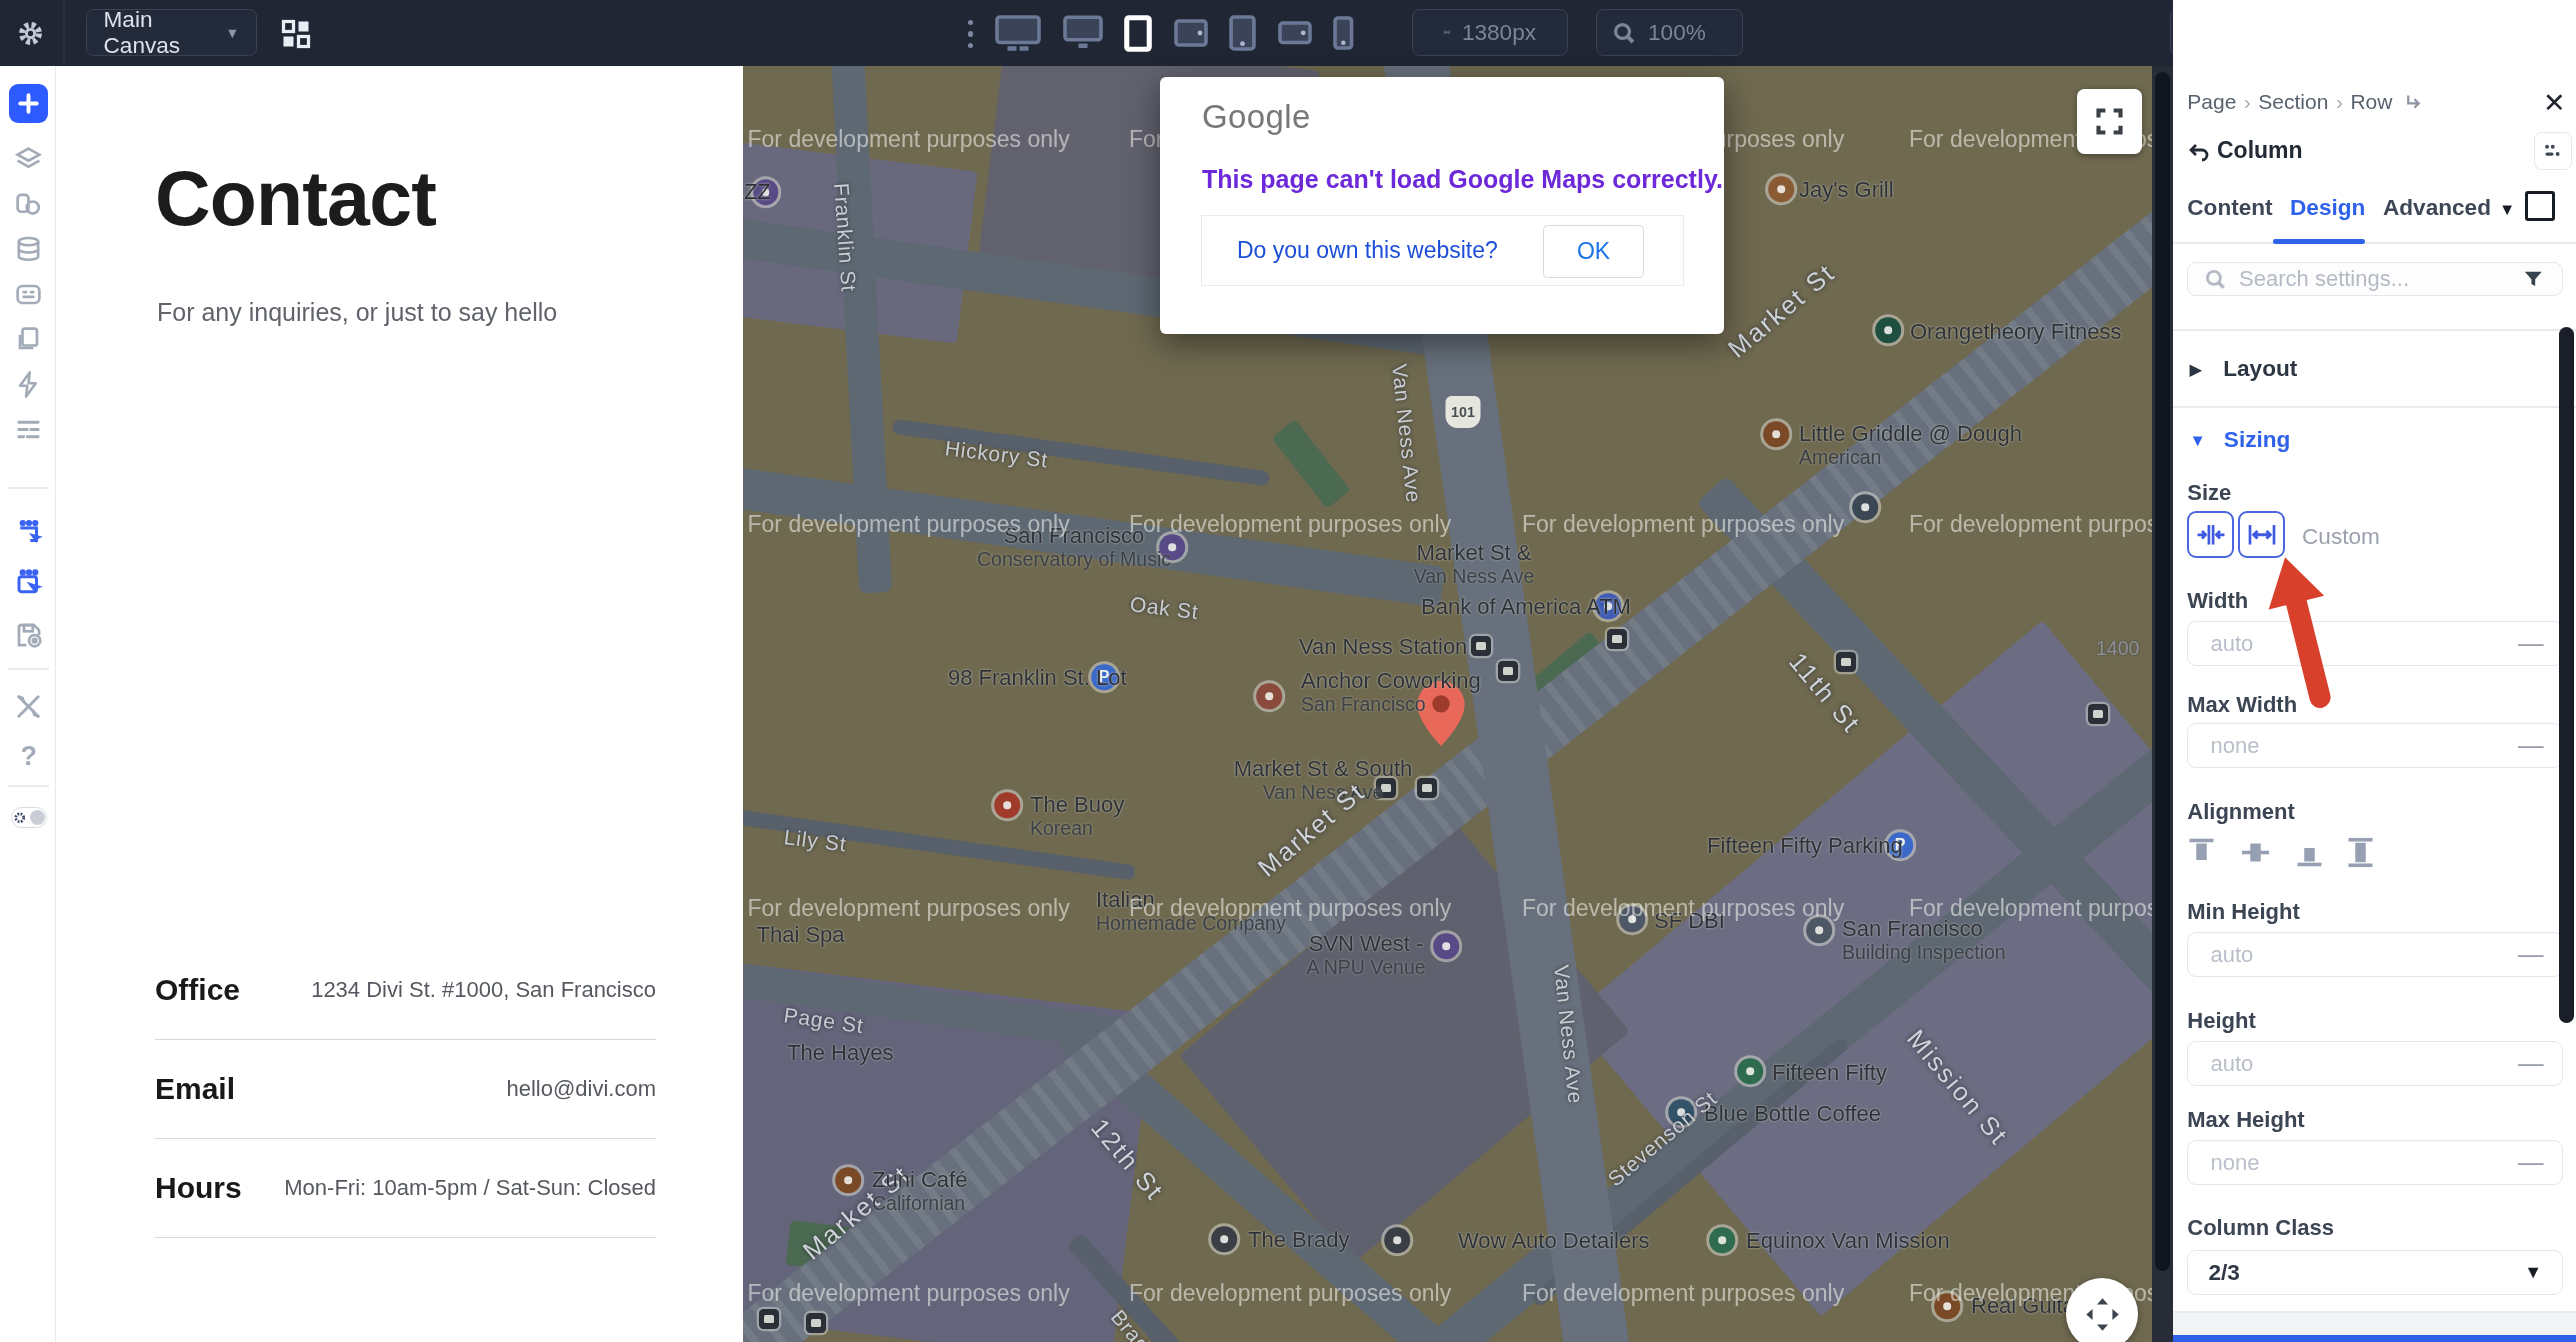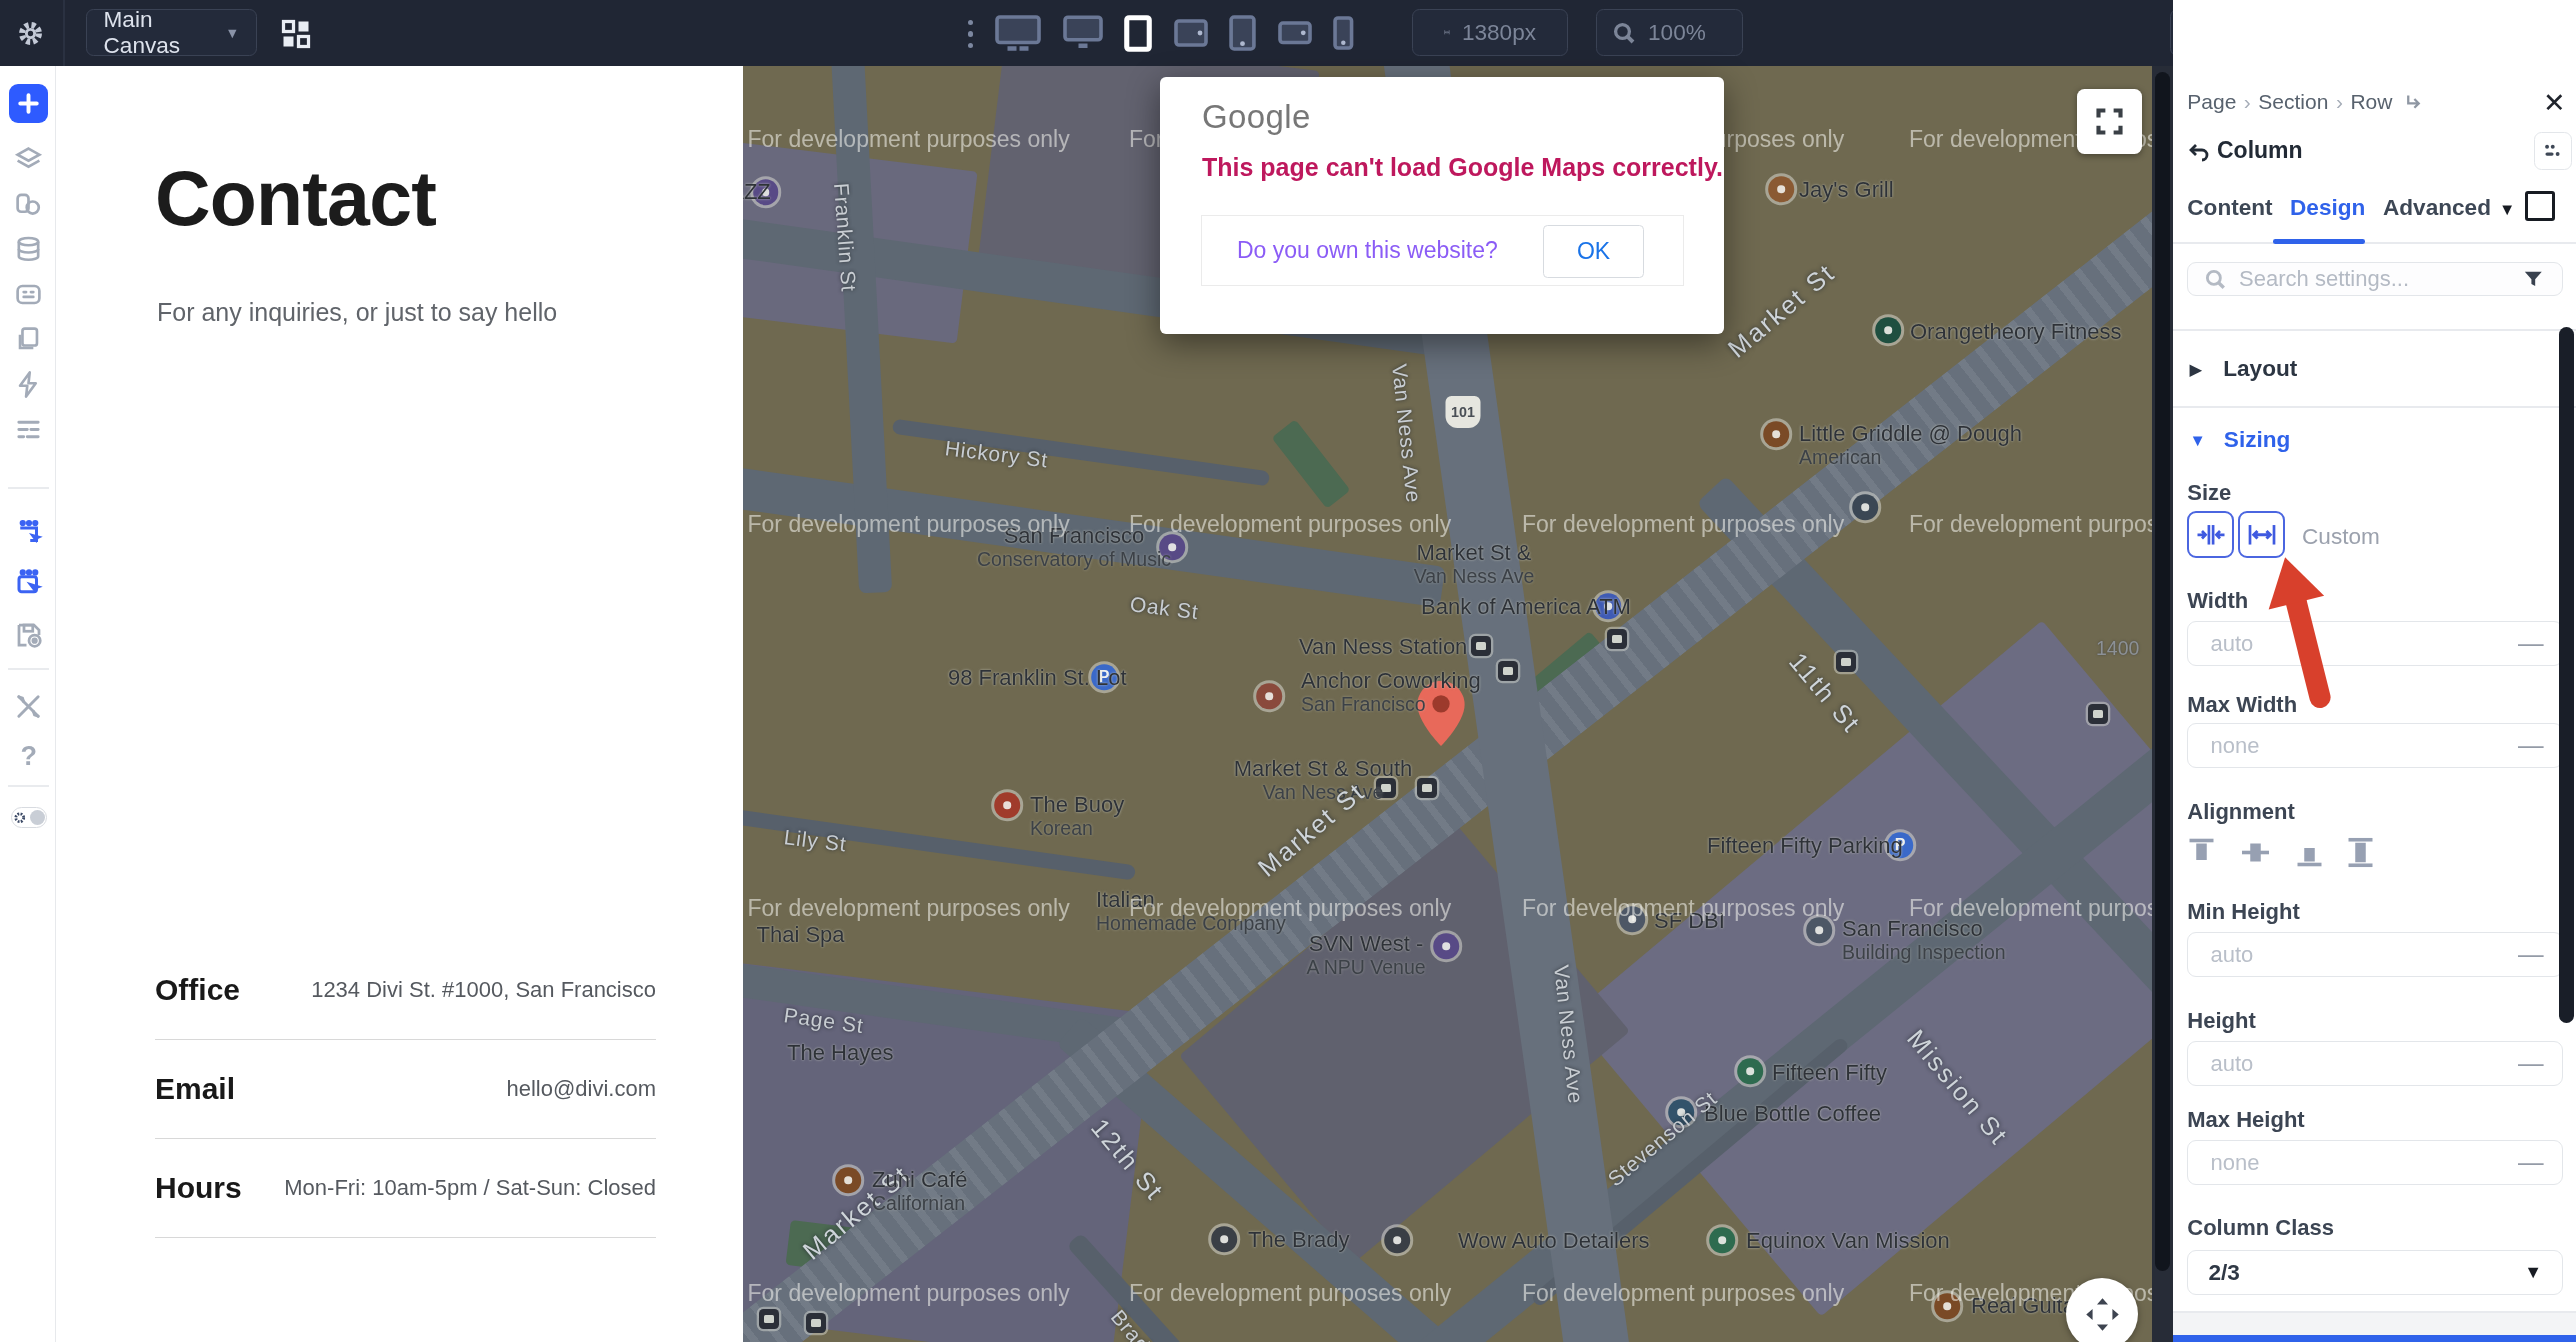--- a/index.html
+++ b/index.html
@@ -69,24 +69,24 @@
   
   #fs-btn{left:2077px;top:89px;width:65px;height:65px;background:#fff;border-radius:7.5px;
           box-shadow:0 1.5px 6px rgba(0,0,0,.35);display:flex;align-items:center;justify-content:center;cursor:pointer;}
   #move-btn{left:2066px;top:1278px;width:72px;height:72px;background:#fff;border-radius:50%;
           box-shadow:0 1.5px 7.5px rgba(0,0,0,.35);display:flex;align-items:center;justify-content:center;cursor:pointer;}
 
   
   #dialog{left:1160px;top:77px;width:564px;height:257px;background:#fff;border-radius:6px;
           box-shadow:0 9px 33px rgba(0,0,0,.45);}
   #dlg-brand{left:42px;top:21px;font-size:33px;color:#777777;font-weight:500;letter-spacing:0.4px;}
-  #dlg-msg{left:42px;top:76px;font-size:25px;color:#be185d;font-weight:600;}
+  #dlg-msg{left:42px;top:88px;font-size:25px;color:#6d28d9;font-weight:600;}
   #dlg-inner{left:41px;top:138px;width:483px;height:71px;border:1.5px solid #ebebeb;box-sizing:border-box;
              display:flex;align-items:center;}
-  #dlg-q{margin-left:35px;font-size:23px;color:#8b5cf6;}
+  #dlg-q{margin-left:35px;font-size:23px;color:#1d4ed8;}
   #dlg-ok{position:absolute;right:39px;top:9px;width:101px;height:53px;border:1.5px solid #d7dbe0;border-radius:4.5px;
           box-sizing:border-box;display:flex;align-items:center;justify-content:center;
           font-size:23px;color:#1a73e8;background:#fff;cursor:pointer;}
 
   
   #panel{left:2173px;top:0;width:403px;height:1343px;background:#ffffff;}
   .crumb{font-size:21px;color:#58626e;cursor:pointer;}
   .crumb-sep{font-size:21px;color:#a6adb8;margin:0 7.5px;}
   #panel-close{left:370px;top:87px;font-size:27px;color:#20242c;cursor:pointer;}
   #el-title{left:44px;top:137px;font-size:23px;font-weight:700;color:#222a35;}

